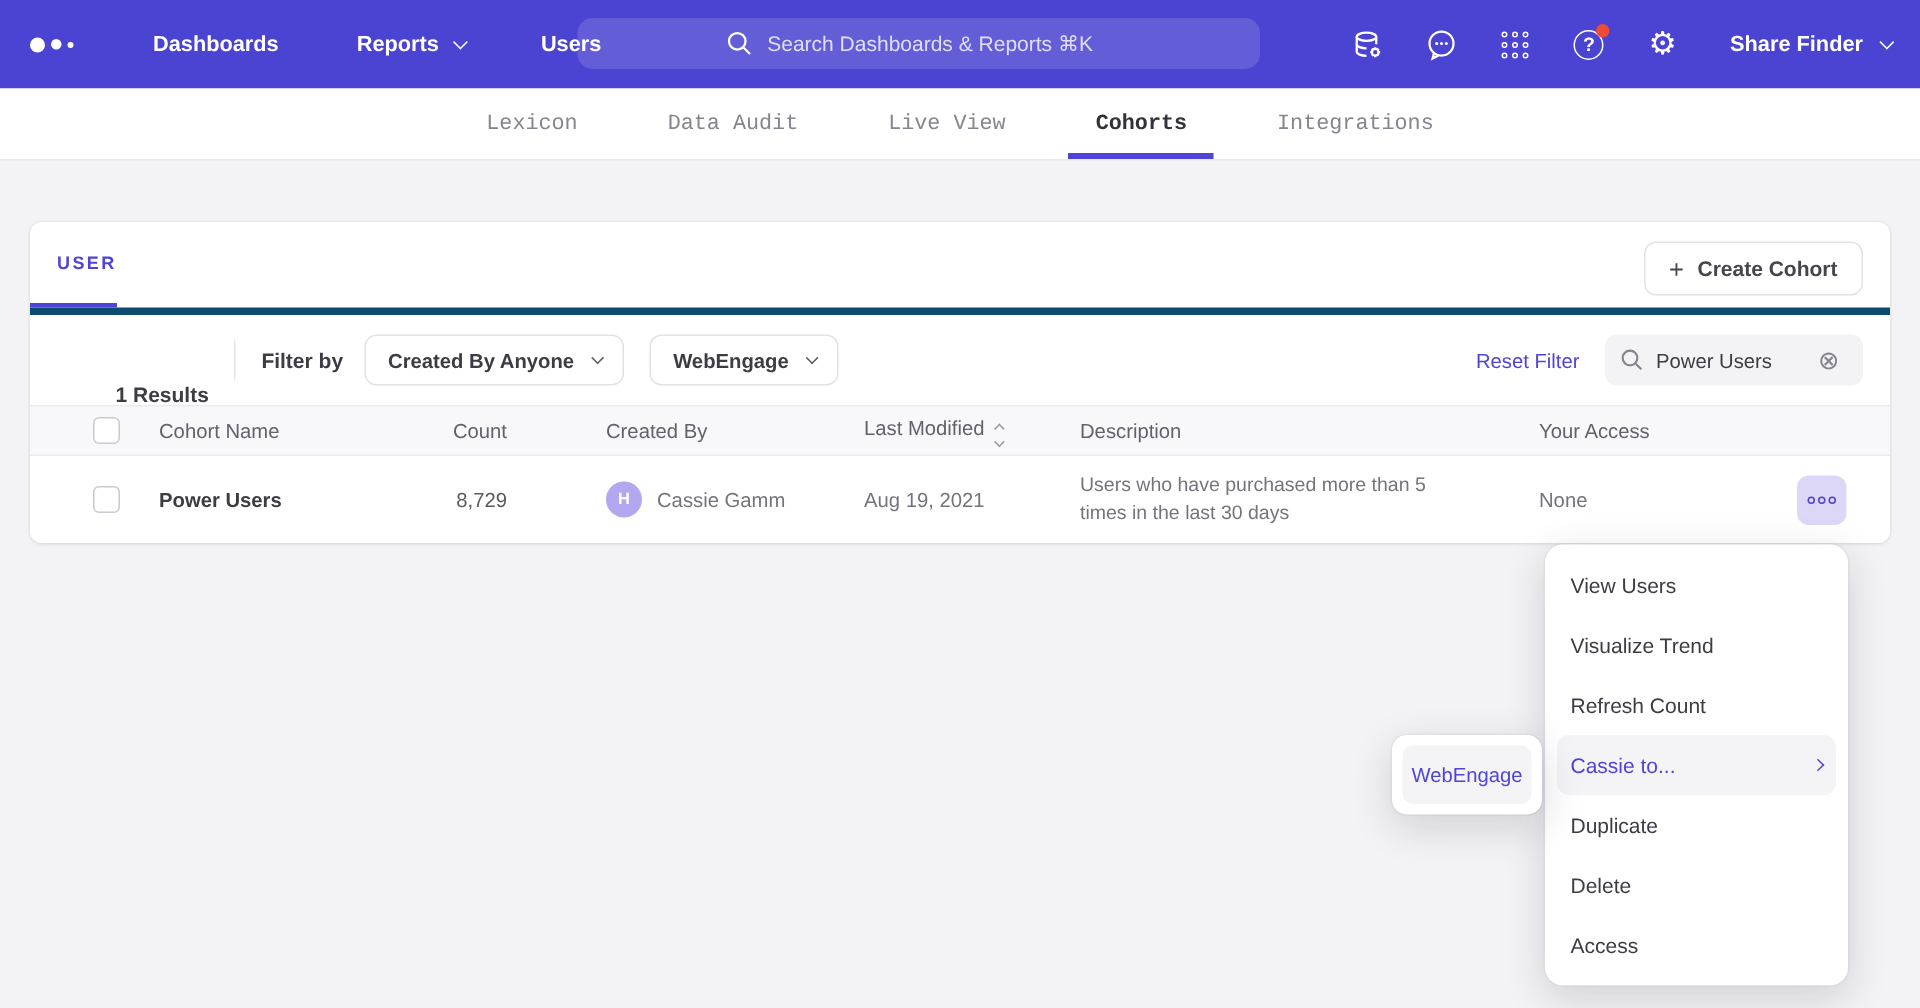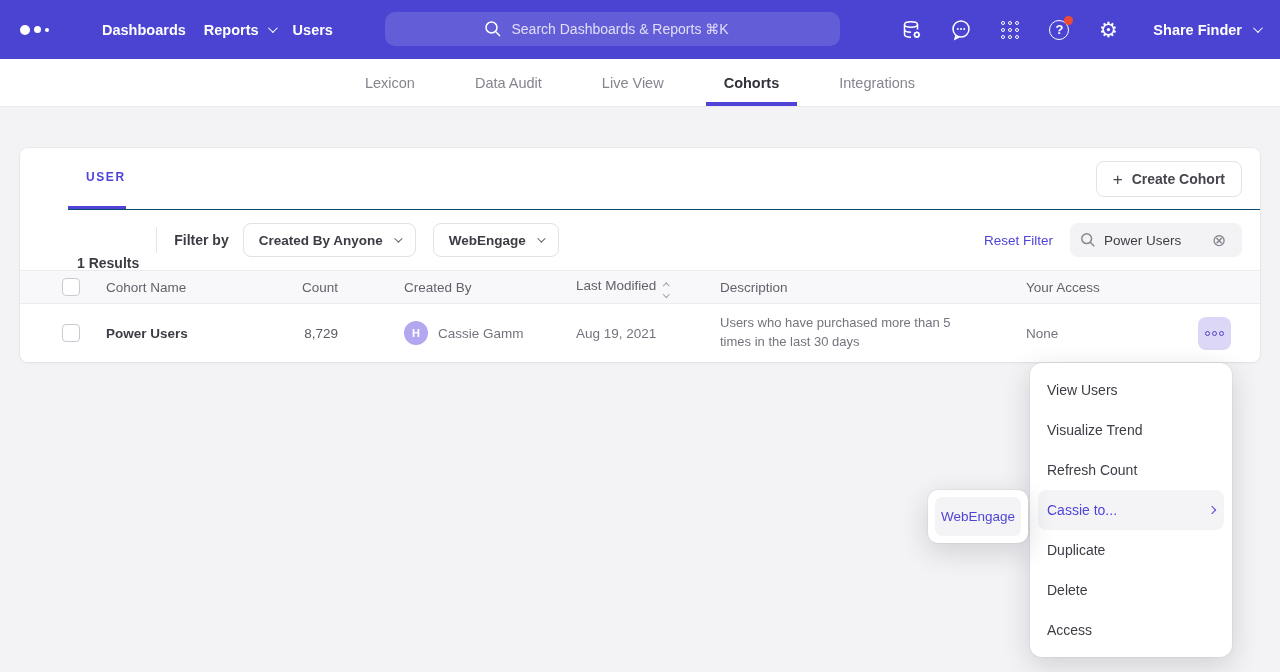--- a/index.html
+++ b/index.html
@@ -3,44 +3,44 @@
 <meta charset="utf-8">
 <style>
   * { margin:0; padding:0; box-sizing:border-box; }
   html,body { width:1280px; height:672px; font-family:"Liberation Sans", sans-serif; background:#f3f3f5; overflow:hidden; position:relative; }
 
   
   .topnav { height:59px; background:#4b43d2; display:flex; align-items:center; padding:0 20px; position:relative; }
   .logo { display:flex; align-items:center; gap:4px; width:50px; }
   .logo i { background:#fff; border-radius:50%; display:block; }
   .logo i.d1{ width:10px;height:10px; } .logo i.d2{ width:7px;height:7px; } .logo i.d3{ width:4px;height:4px; }
-  .topnav-links { display:flex; align-items:center; gap:18px; margin-left:32px; }
+  .topnav-links { display:flex; align-items:center; gap:52px; margin-left:32px; }
   .topnav-link { color:#fff; font-size:14.5px; font-weight:700; display:flex; align-items:center; gap:9px; cursor:pointer; }
   .chev { width:7px; height:7px; border-right:1.8px solid currentColor; border-bottom:1.8px solid currentColor; transform:rotate(45deg) translateY(-2px); display:inline-block; }
   .chev-r { transform:rotate(-45deg); }
   .nav-search { position:absolute; left:385px; top:12px; width:455px; height:34px; background:rgba(255,255,255,0.14); border-radius:10px; display:flex; align-items:center; justify-content:center; gap:10px; }
   .nav-search input { background:transparent; border:none; outline:none; color:#fff; font-size:14px; font-family:inherit; width:230px; }
   .nav-search input::placeholder { color:rgba(255,255,255,0.8); }
   .topnav-right { margin-left:auto; display:flex; align-items:center; gap:25px; }
   .nav-ic { width:24px; height:24px; position:relative; display:flex; align-items:center; justify-content:center; cursor:pointer; }
   .apps-grid { display:grid; grid-template-columns:repeat(3,4px); grid-gap:3px; }
   .apps-grid i { width:4px; height:4px; border:1.3px solid #fff; border-radius:50%; display:block; }
   .help-circ { width:20px; height:20px; border:1.6px solid #fff; border-radius:50%; color:#fff; font-size:13px; font-weight:700; display:flex; align-items:center; justify-content:center; }
   .help-badge { position:absolute; top:-2px; right:-2px; width:9px; height:9px; background:#ee4b35; border-radius:50%; }
   .gear-glyph { color:#fff; font-size:21px; line-height:1; }
   .project-switch { display:flex; align-items:center; gap:11px; color:#fff; font-size:14.5px; font-weight:700; margin-left:8px; cursor:pointer; }
 
   
-  .subnav { height:47px; background:#fff; display:flex; justify-content:center; align-items:stretch; gap:24px; box-shadow:0 1px 0 #e9e9ed; position:relative; z-index:1; }
+  .subnav { height:47px; background:#fff; display:flex; justify-content:center; align-items:stretch; gap:24px; box-shadow:0 1px 0 #e9e9ed; position:relative; z-index:1;font-family:Liberation Mono, monospace; }
   .subtab { display:flex; align-items:center; padding:0 18px; font-size:14.5px; color:#85858f; cursor:pointer; border-bottom:4px solid transparent; padding-top:4px; }
   .subtab.active { color:#32323a; font-weight:700; border-bottom-color:#5044d7; }
 
   
   .card { margin:42px 20px 0; background:#fff; border-radius:8px; box-shadow:0 1px 3px rgba(20,20,40,0.06), 0 0 0 1px rgba(20,20,40,0.03); }
-  .type-strip { height:62px; position:relative; border-bottom:1px solid #0c4a6e;margin-left:48px; }
+  .type-strip { height:62px; position:relative; border-bottom:5px solid #0c4a6e; }
   .type-tab { position:absolute; left:0; top:0; height:100%; width:58px; display:flex; align-items:center; border-bottom:3px solid #5044d7; }
   .type-tab span { color:#5044d7; font-size:12px; font-weight:700; letter-spacing:1.6px; padding-left:18px; }
   .create-btn { position:absolute; right:18px; top:13px; height:36px; background:#fff; border:1px solid #e2e2e7; border-radius:8px; display:flex; align-items:center; gap:9px; padding:0 16px; font-size:14px; font-weight:700; color:#45454d; cursor:pointer; font-family:inherit; }
   .plus-ic { font-size:17px; font-weight:400; color:#45454d; line-height:1; }
 
   
   .filter-row { height:60px; display:flex; align-items:center; padding:0 18px 0 57px; }
   .results-count { font-size:14px; font-weight:700; color:#3c3c44;margin-top:45px; }
   .v-divider { width:1px; height:26px; background:#e4e4e8; margin:0 17px; }
   .filter-by { font-size:14px; font-weight:700; color:#3c3c44; margin-right:14px; }

